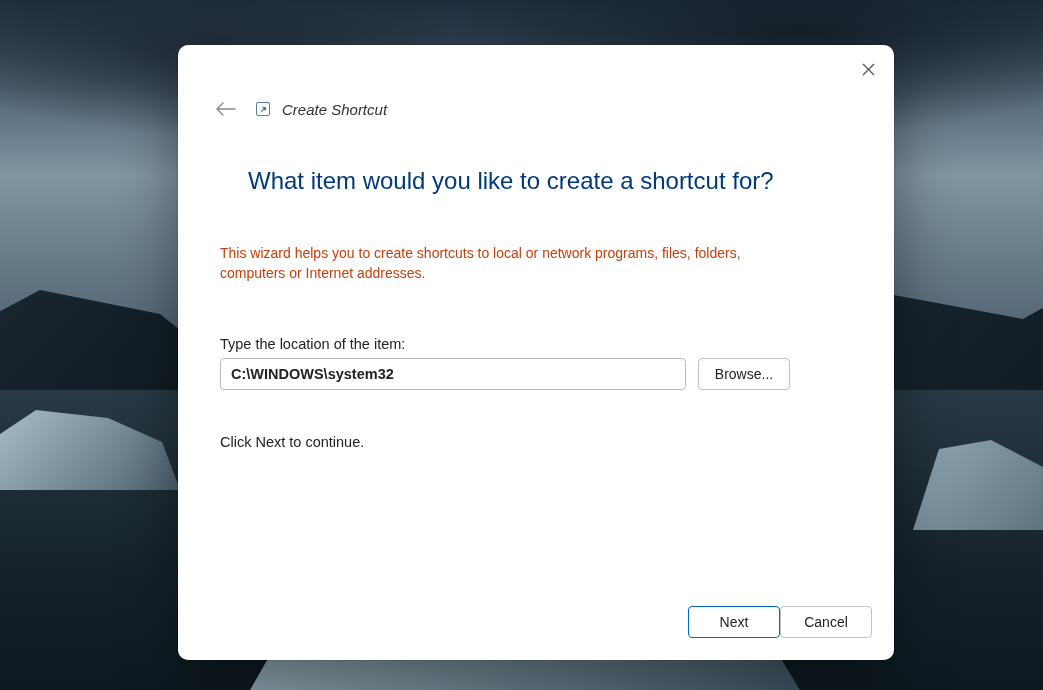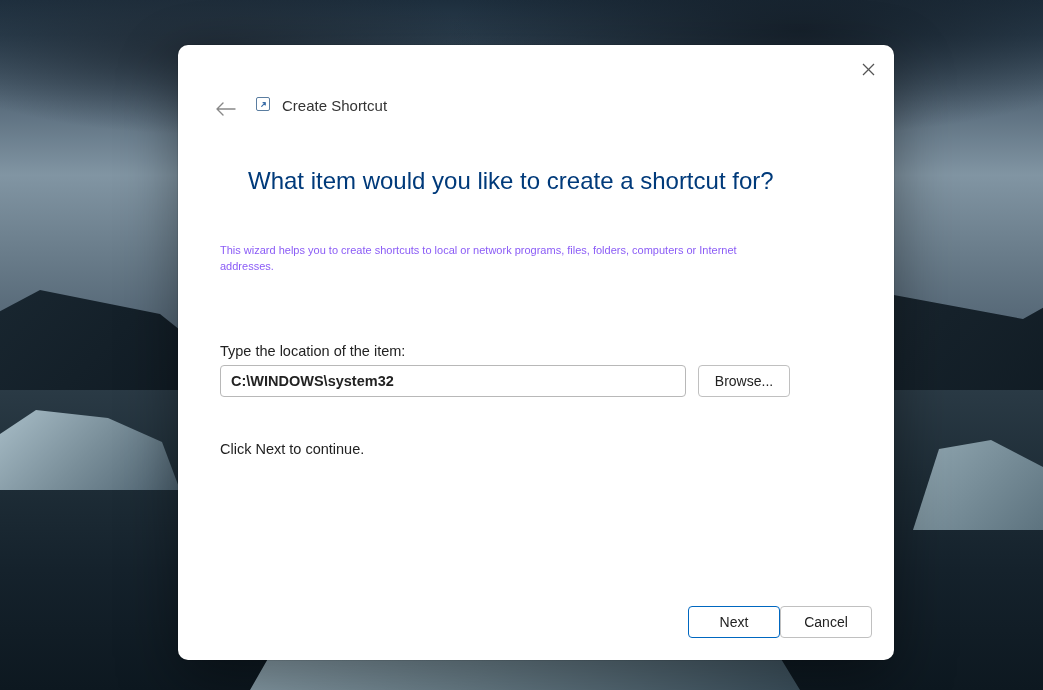--- a/index.html
+++ b/index.html
@@ -119,22 +119,23 @@
       height: 20px;
       cursor: pointer;
       color: #555;
       display: flex;
       align-items: center;
       justify-content: center;
     }
     .dialog-header {
       padding: 52px 40px 0 36px;
       display: flex;
-      align-items: flex-start;
+      align-items: center;
       gap: 12px;
+      font-style: italic;
     }
     .back-arrow {
       width: 24px;
       height: 24px;
       color: #888;
       cursor: pointer;
       display: flex;
       align-items: center;
       justify-content: center;
     }
@@ -160,24 +161,24 @@
       flex: 1;
     }
     .heading {
       font-size: 24px;
       color: #003a7a;
       font-weight: 400;
       margin-bottom: 48px;
       margin-left: 28px;
     }
     .description {
-      font-size: 11px;
-      color: #8b5cf6;
+      font-size: 14px;
+      color: #c2410c;
       line-height: 1.45;
-      margin-bottom: 68px;
+      margin-bottom: 52px;
       max-width: 560px;
     }
     .input-label {
       font-size: 14.5px;
       color: #222;
       margin-bottom: 6px;
     }
     .input-row {
       display: flex;
       gap: 12px;

